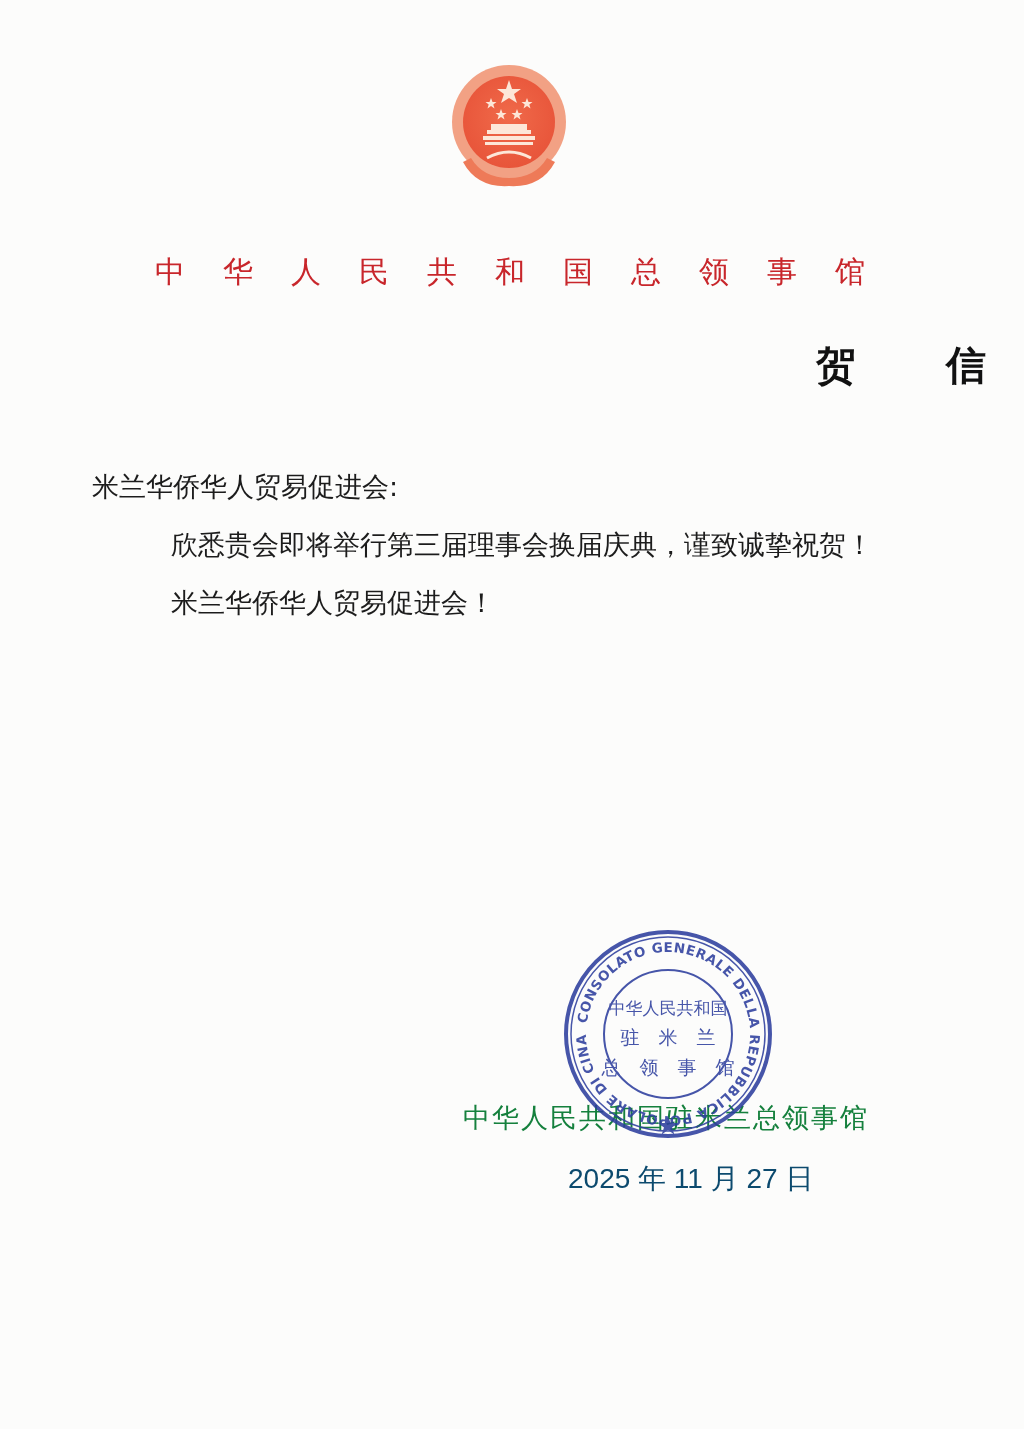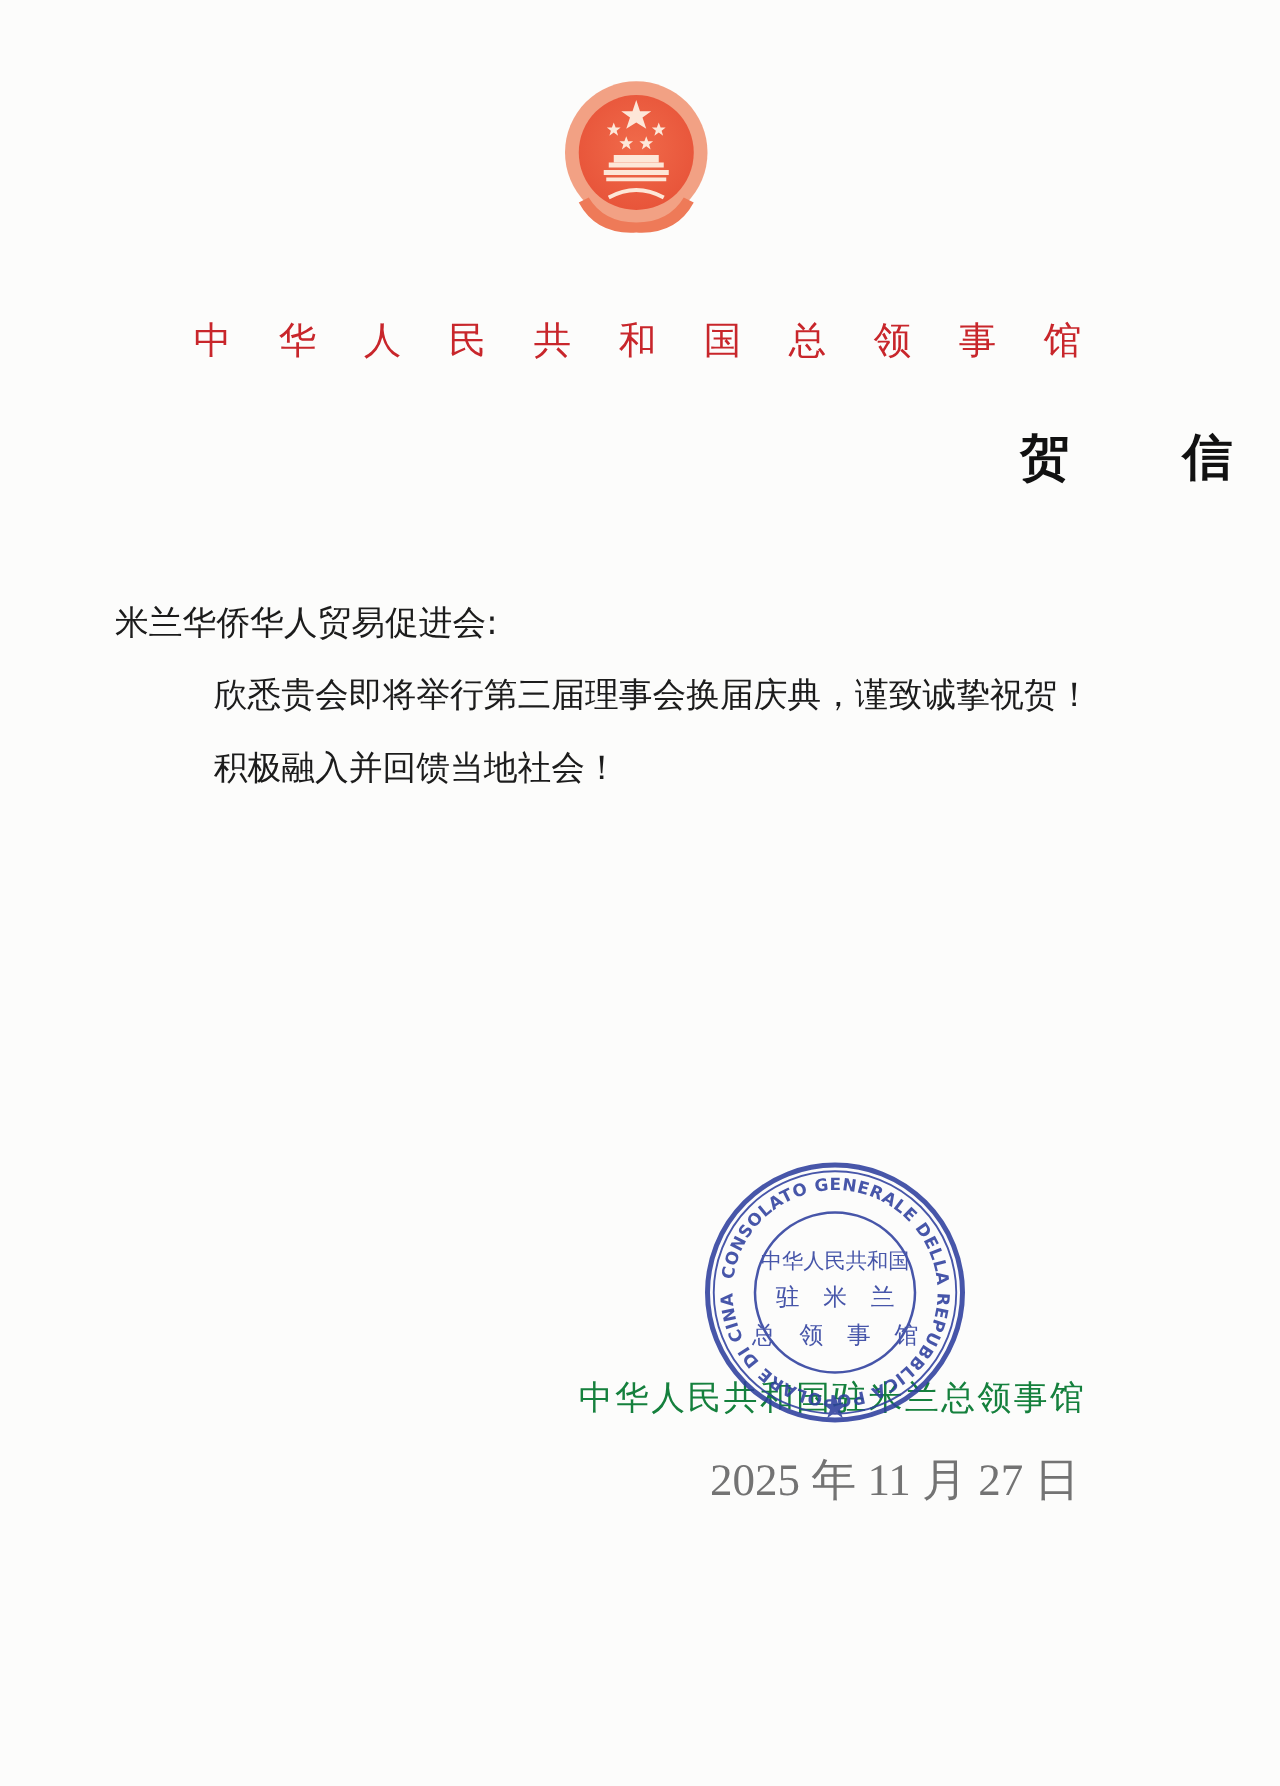--- a/index.html
+++ b/index.html
@@ -23,40 +23,40 @@
   }
   .letterhead span { display: inline-block; width: 40px; text-align: center; }
   .title {
     position: absolute; left: 0; top: 338px; width: 1024px;
     text-align: right;
     font-family: "DejaVu Serif", serif; font-weight: bold;
     font-size: 40px; color: #111;
   }
   .title span { display: inline-block; margin: 0 38px; }
   .body-text {
-    position: absolute; left: 92px; top: 470px; width: 860px;
+    position: absolute; left: 92px; top: 458px; width: 860px;
     font-size: 27px; line-height: 58px; color: #1c1c1c;
   }
   .body-text p { margin: 0; }
   .body-text .indent { text-indent: 60px; margin-left: 19px; }
   .salutation { letter-spacing: 0; }
   .para { text-align: justify; text-align-last: left; }
   .closing { margin-top: 0; }
   .stamp {
     position: absolute; left: 562px; top: 928px;
     width: 212px; height: 212px;
   }
   .signature {
     position: absolute; left: 463px; top: 1100px; width: 430px;
     font-size: 27px; color: #15803d; letter-spacing: 2px;
   }
   .date {
     position: absolute; left: 568px; top: 1160px; width: 300px;
-    font-family: Liberation Serif, serif;
-    font-size: 36px; color: #737373;
+    font-family: Liberation Sans, sans-serif;
+    font-size: 28px; color: #0c4a6e;
   }
 </style>
 </head>
 <body>
 
 <svg class="emblem" viewBox="0 0 124 132">
   <defs>
     <radialGradient id="eg" cx="50%" cy="45%" r="55%">
       <stop offset="0%" stop-color="#f06a4a"></stop>
       <stop offset="100%" stop-color="#e8553a"></stop>
@@ -94,21 +94,21 @@
 </div>
 
 <div class="title">
   <span>贺</span>
   <span>信</span>
 </div>
 
 <div class="body-text">
   <p class="salutation">米兰华侨华人贸易促进会:</p>
   <p class="indent para">欣悉贵会即将举行第三届理事会换届庆典，谨致诚挚祝贺！</p>
-  <p class="indent closing">积极融入并回馈当地社会！</p>
+  <p class="indent closing">米兰华侨华人贸易促进会！</p>
 </div>
 
 <div class="signature">中华人民共和国驻米兰总领事馆</div>
 <div class="date">2025 年 11 月 27 日</div>
 
 <svg class="stamp" viewBox="0 0 212 212">
   <defs>
     <path id="sealArc" d="M 106 106 m -82 0 a 82 82 0 1 1 164 0 a 82 82 0 1 1 -164 0"></path>
   </defs>
   <g opacity="0.88">

